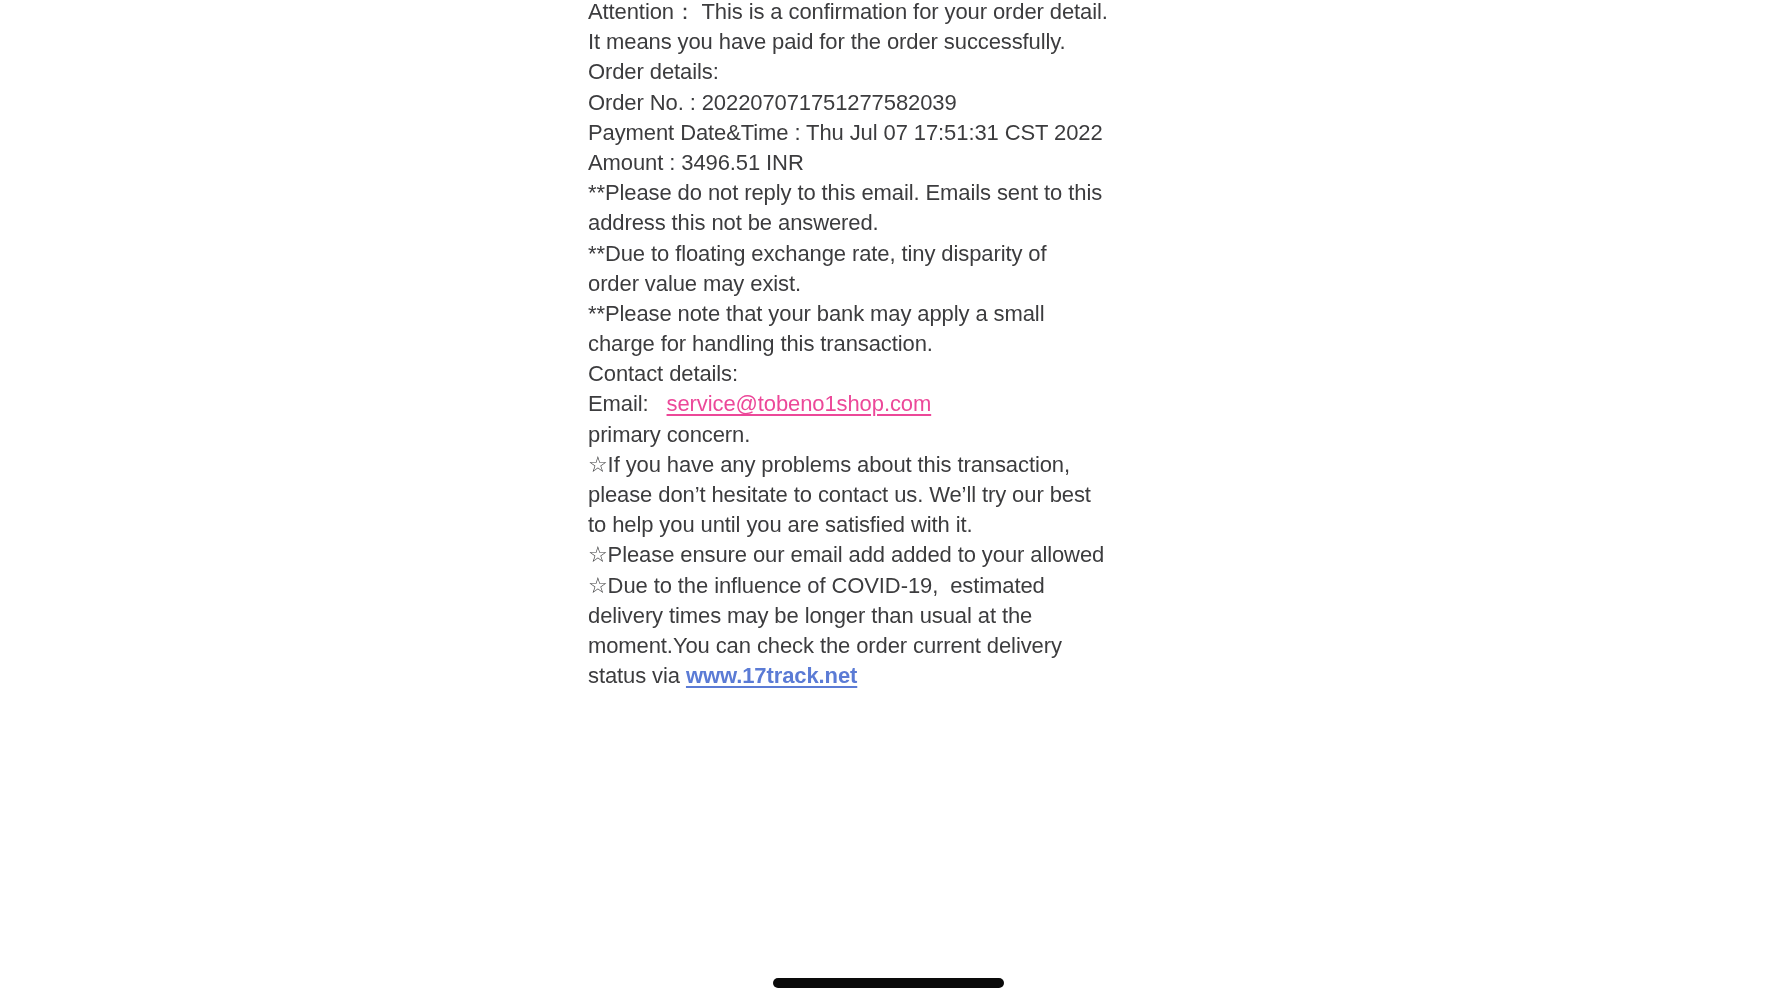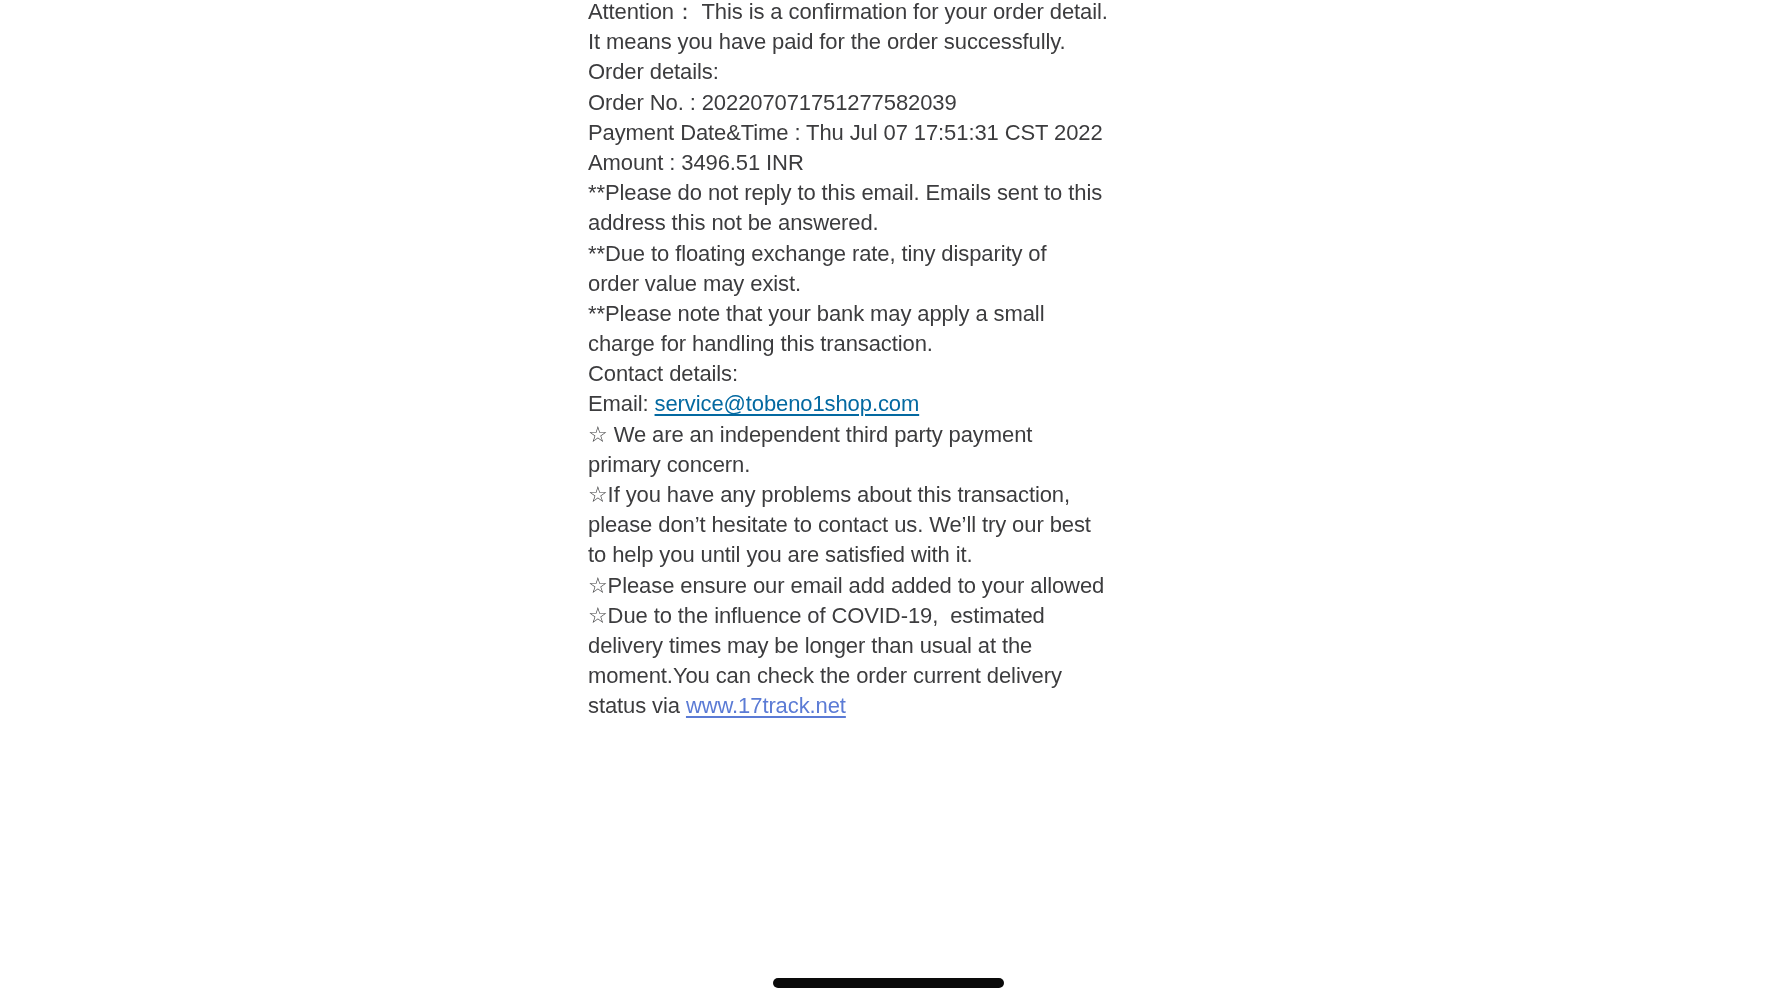--- a/index.html
+++ b/index.html
@@ -62,26 +62,25 @@
       <div class="email-line"><span>Order No. : 202207071751277582039</span></div>
       <div class="email-line"><span>Payment Date&amp;Time : Thu Jul 07 17:51:31 CST 2022</span></div>
       <div class="email-line"><span>Amount : 3496.51 INR</span></div>
       <div class="email-line"><span>**Please do not reply to this email. Emails sent to this</span></div>
       <div class="email-line"><span>address this not be answered.</span></div>
       <div class="email-line"><span>**Due to floating exchange rate, tiny disparity of</span></div>
       <div class="email-line"><span>order value may exist.</span></div>
       <div class="email-line"><span>**Please note that your bank may apply a small</span></div>
       <div class="email-line"><span>charge for handling this transaction.</span></div>
       <div class="email-line"><span>Contact details:</span></div>
-      <div class="email-line"><span>Email: </span><a class="email-link" style="color: #0369a1;">service@tobeno1shop.com</a></div>
-      <div class="email-line"><span>☆ We are an independent third party payment</span></div>
+      <div class="email-line"><span>Email: </span><a class="email-link" style="color: #ec4899; margin-left: 12px;">service@tobeno1shop.com</a></div>
       <div class="email-line"><span>primary concern.</span></div>
       <div class="email-line"><span>☆If you have any problems about this transaction,</span></div>
       <div class="email-line"><span>please don’t hesitate to contact us. We’ll try our best</span></div>
       <div class="email-line"><span>to help you until you are satisfied with it.</span></div>
       <div class="email-line"><span>☆Please ensure our email add added to your allowed</span></div>
       <div class="email-line"><span>☆Due to the influence of COVID-19,  estimated</span></div>
       <div class="email-line"><span>delivery times may be longer than usual at the</span></div>
       <div class="email-line"><span>moment.You can check the order current delivery</span></div>
-      <div class="email-line"><span>status via </span><a class="email-link" style="color: rgb(91, 123, 213);">www.17track.net</a></div>
+      <div class="email-line"><span>status via </span><a class="email-link" style="color: rgb(91, 123, 213); font-weight: bold;">www.17track.net</a></div>
     </div>
   <div class="home-indicator" id="home-indicator" style="background: rgb(10, 10, 10);"></div>
 </div>
 
 </body></html>

